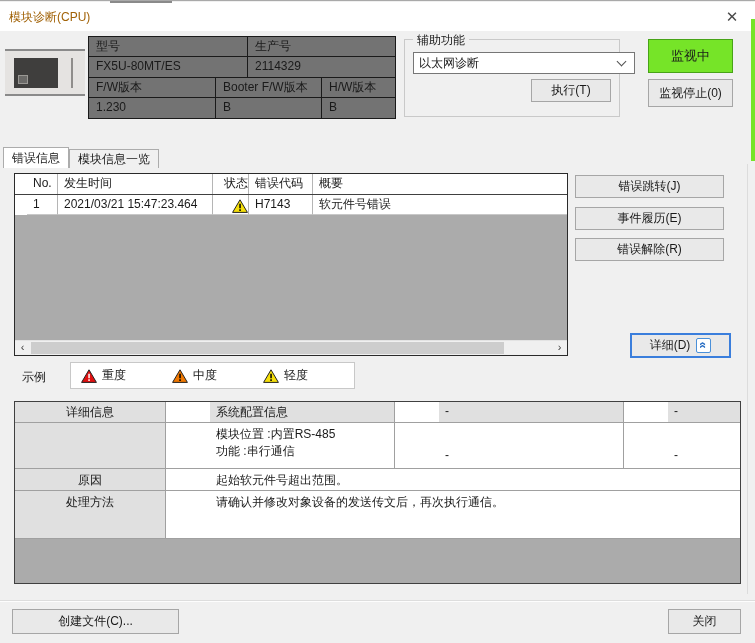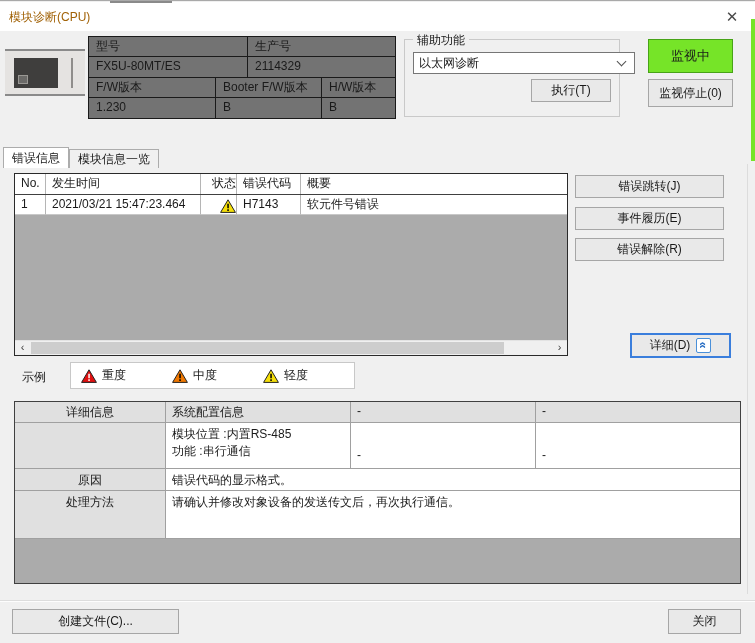--- a/index.html
+++ b/index.html
@@ -53,21 +53,21 @@
   .radio-circle { width:13px; height:13px; border:1px solid #5a5a5a; border-radius:50%; background:#fff; margin-right:5px; display:flex; align-items:center; justify-content:center; }
   .radio.selected .radio-circle::after { content:""; width:5px; height:5px; border-radius:50%; background:#1f1f1f; }
 
   
   .tabs { position:absolute; left:3px; top:146px; display:flex; align-items:flex-end; }
   .tab { border:1px solid #acacac; border-bottom:none; padding:0 8px; height:19px; line-height:18px; background:#f0f0f0; cursor:pointer; }
   .tab.active { background:#fff; height:21px; line-height:20px; position:relative; z-index:2; }
 
   
   .err-table { position:absolute; left:14px; top:172px; width:554px; height:183px; border:1px solid #2a2a2a; background:#fff; display:flex; flex-direction:column; }
-  .err-row { display:flex; }
+  .err-row { display:flex;padding-left:12px; }
   .err-head { border-bottom:1px solid #404040; }
   .err-cell { height:20px; line-height:19px; padding-left:6px; border-right:1px solid #b5b5b5; overflow:hidden; white-space:nowrap; }
   .err-cell:last-child { border-right:none; }
   .c-no{width:31px;} .c-time{width:155px;} .c-status{width:36px; text-align:right; padding-left:0;} .c-code{width:64px;} .c-sum{flex:1;}
   .err-data .err-cell { border-bottom:1px solid #c8c8c8; }
   .err-filler { flex:1; background:#ababab; }
   .hscroll { height:15px; background:#f0f0f0; position:relative; border-top:1px solid #e3e3e3; }
   .scroll-arrow { position:absolute; top:0; width:15px; height:14px; text-align:center; line-height:13px; font-size:11px; color:#404040; cursor:pointer; }
   .sa-left{left:0;} .sa-right{right:0;}
   .hthumb { position:absolute; left:16px; top:1px; width:473px; height:12px; background:#cdcdcd; cursor:pointer; }
@@ -82,21 +82,21 @@
   .legend-label { position:absolute; left:22px; top:368px; }
   .legend-box { position:absolute; left:70px; top:361px; width:285px; height:27px; background:#fff; border:1px solid #c8c8c8; display:flex; align-items:center; padding-left:10px; }
   .legend-item { display:flex; align-items:center; gap:5px; }
   .legend-item + .legend-item { margin-left:46px; }
   .tri-icon { display:block; }
 
   
   .detail-table { position:absolute; left:14px; top:400px; width:727px; height:183px; border:1px solid #404040; background:#fff; display:flex; flex-direction:column; }
   .dt-row { display:flex; border-bottom:1px solid #a0a0a0; }
   .dt-hcell { width:151px; background:#e0e0e0; text-align:center; border-right:1px solid #a0a0a0; }
-  .dt-cell { border-right:1px solid #a0a0a0; padding:3px 6px 0 6px; overflow:hidden; }
+  .dt-cell { border-right:1px solid #a0a0a0; padding:3px 6px 0 6px; overflow:hidden;margin-left:44px; }
   .dt-c1{width:185px;} .dt-c2{width:185px;} .dt-c3{flex:1; border-right:none;}
   .dt-span { flex:1; border-right:none; }
   .rowA { height:21px; }
   .rowA .dt-cell { background:#e0e0e0; padding-top:2px; }
   .rowA .dt-hcell { border-bottom:none; padding-top:2px; }
   .rowB { height:46px; }
   .rowB .dt-hcell { border-top:none; }
   .rowC { height:22px; }
   .rowC .dt-hcell { padding-top:3px; }
   .rowD { height:48px; }
@@ -242,21 +242,21 @@
       </div>
       <div class="dt-cell dt-c2" style="display:flex;align-items:flex-end;padding-bottom:6px;">
           <span>-</span>
         </div>
       <div class="dt-cell dt-c3" style="display:flex;align-items:flex-end;padding-bottom:6px;">
           <span>-</span>
         </div>
     </div>
     <div class="dt-row rowC">
       <div class="dt-hcell">原因</div>
-      <div class="dt-cell dt-span">错误代码的显示格式。</div>
+      <div class="dt-cell dt-span">起始软元件号超出范围。</div>
     </div>
     <div class="dt-row rowD">
       <div class="dt-hcell">处理方法</div>
       <div class="dt-cell dt-span">请确认并修改对象设备的发送传文后，再次执行通信。</div>
     </div>
     <div class="dt-row dt-filler"></div>
   </div>
 
   <div class="footer-sep"></div>
   <button class="btn create-btn">创建文件(C)...</button>

